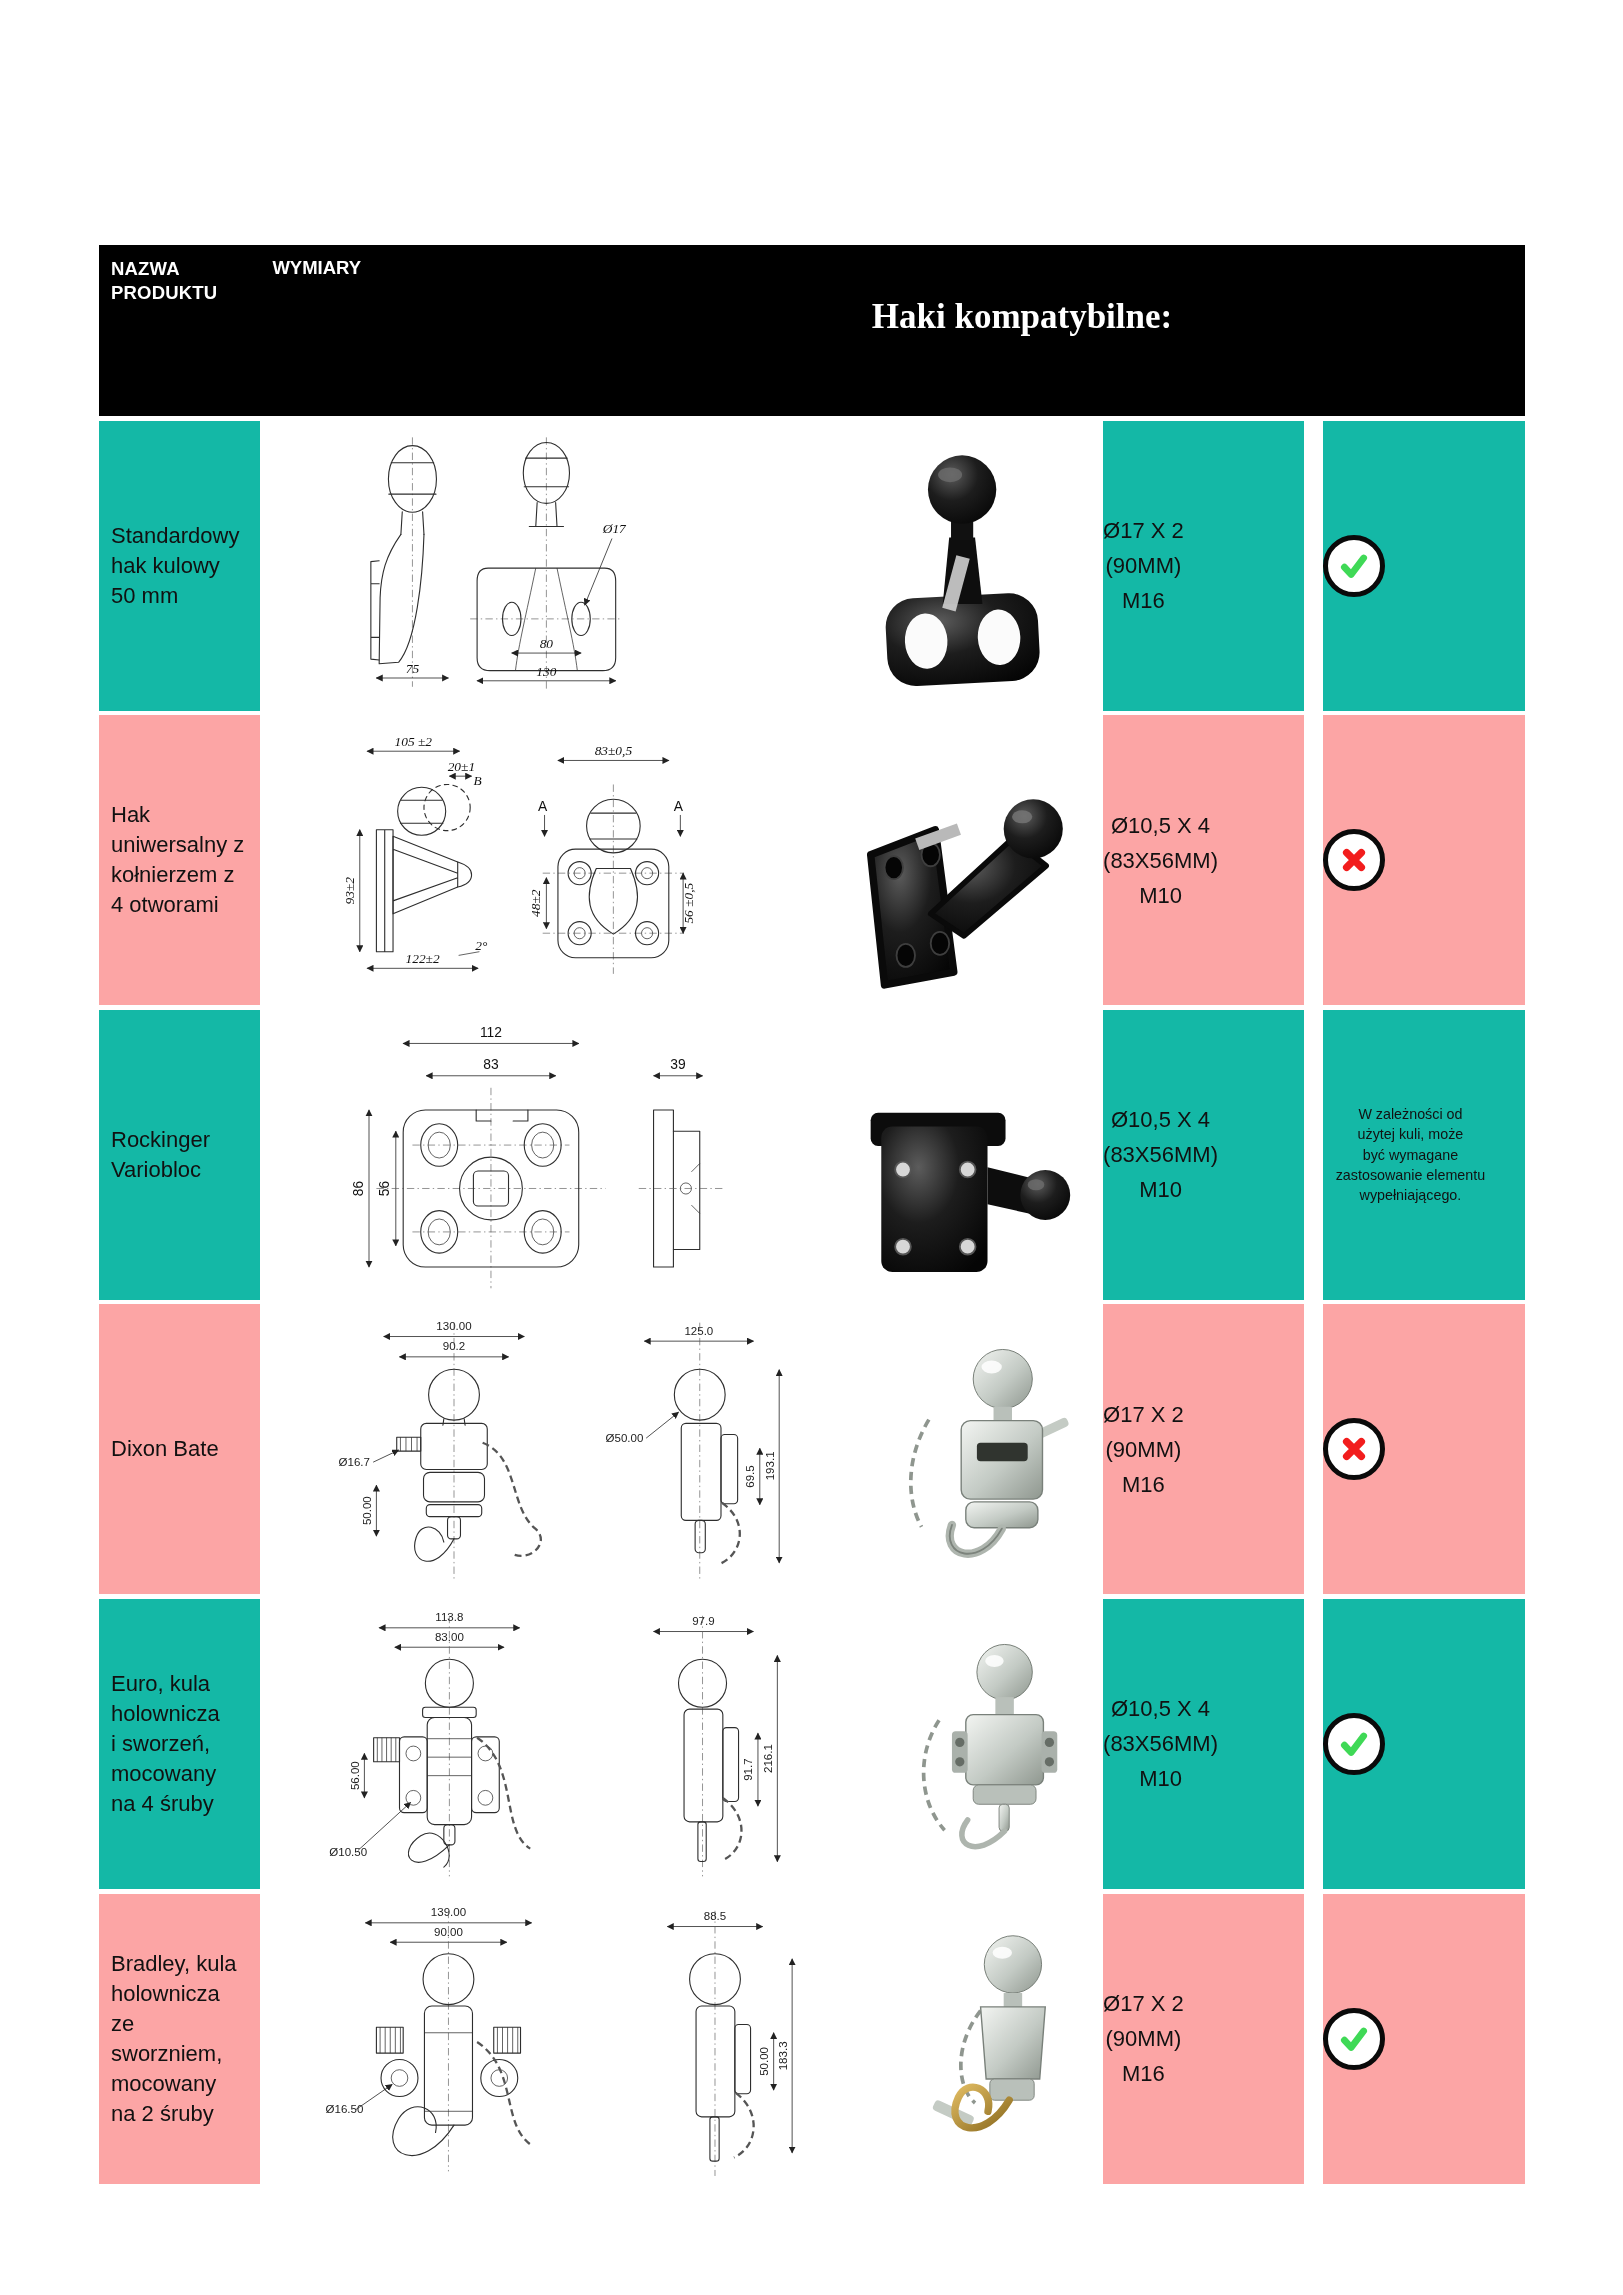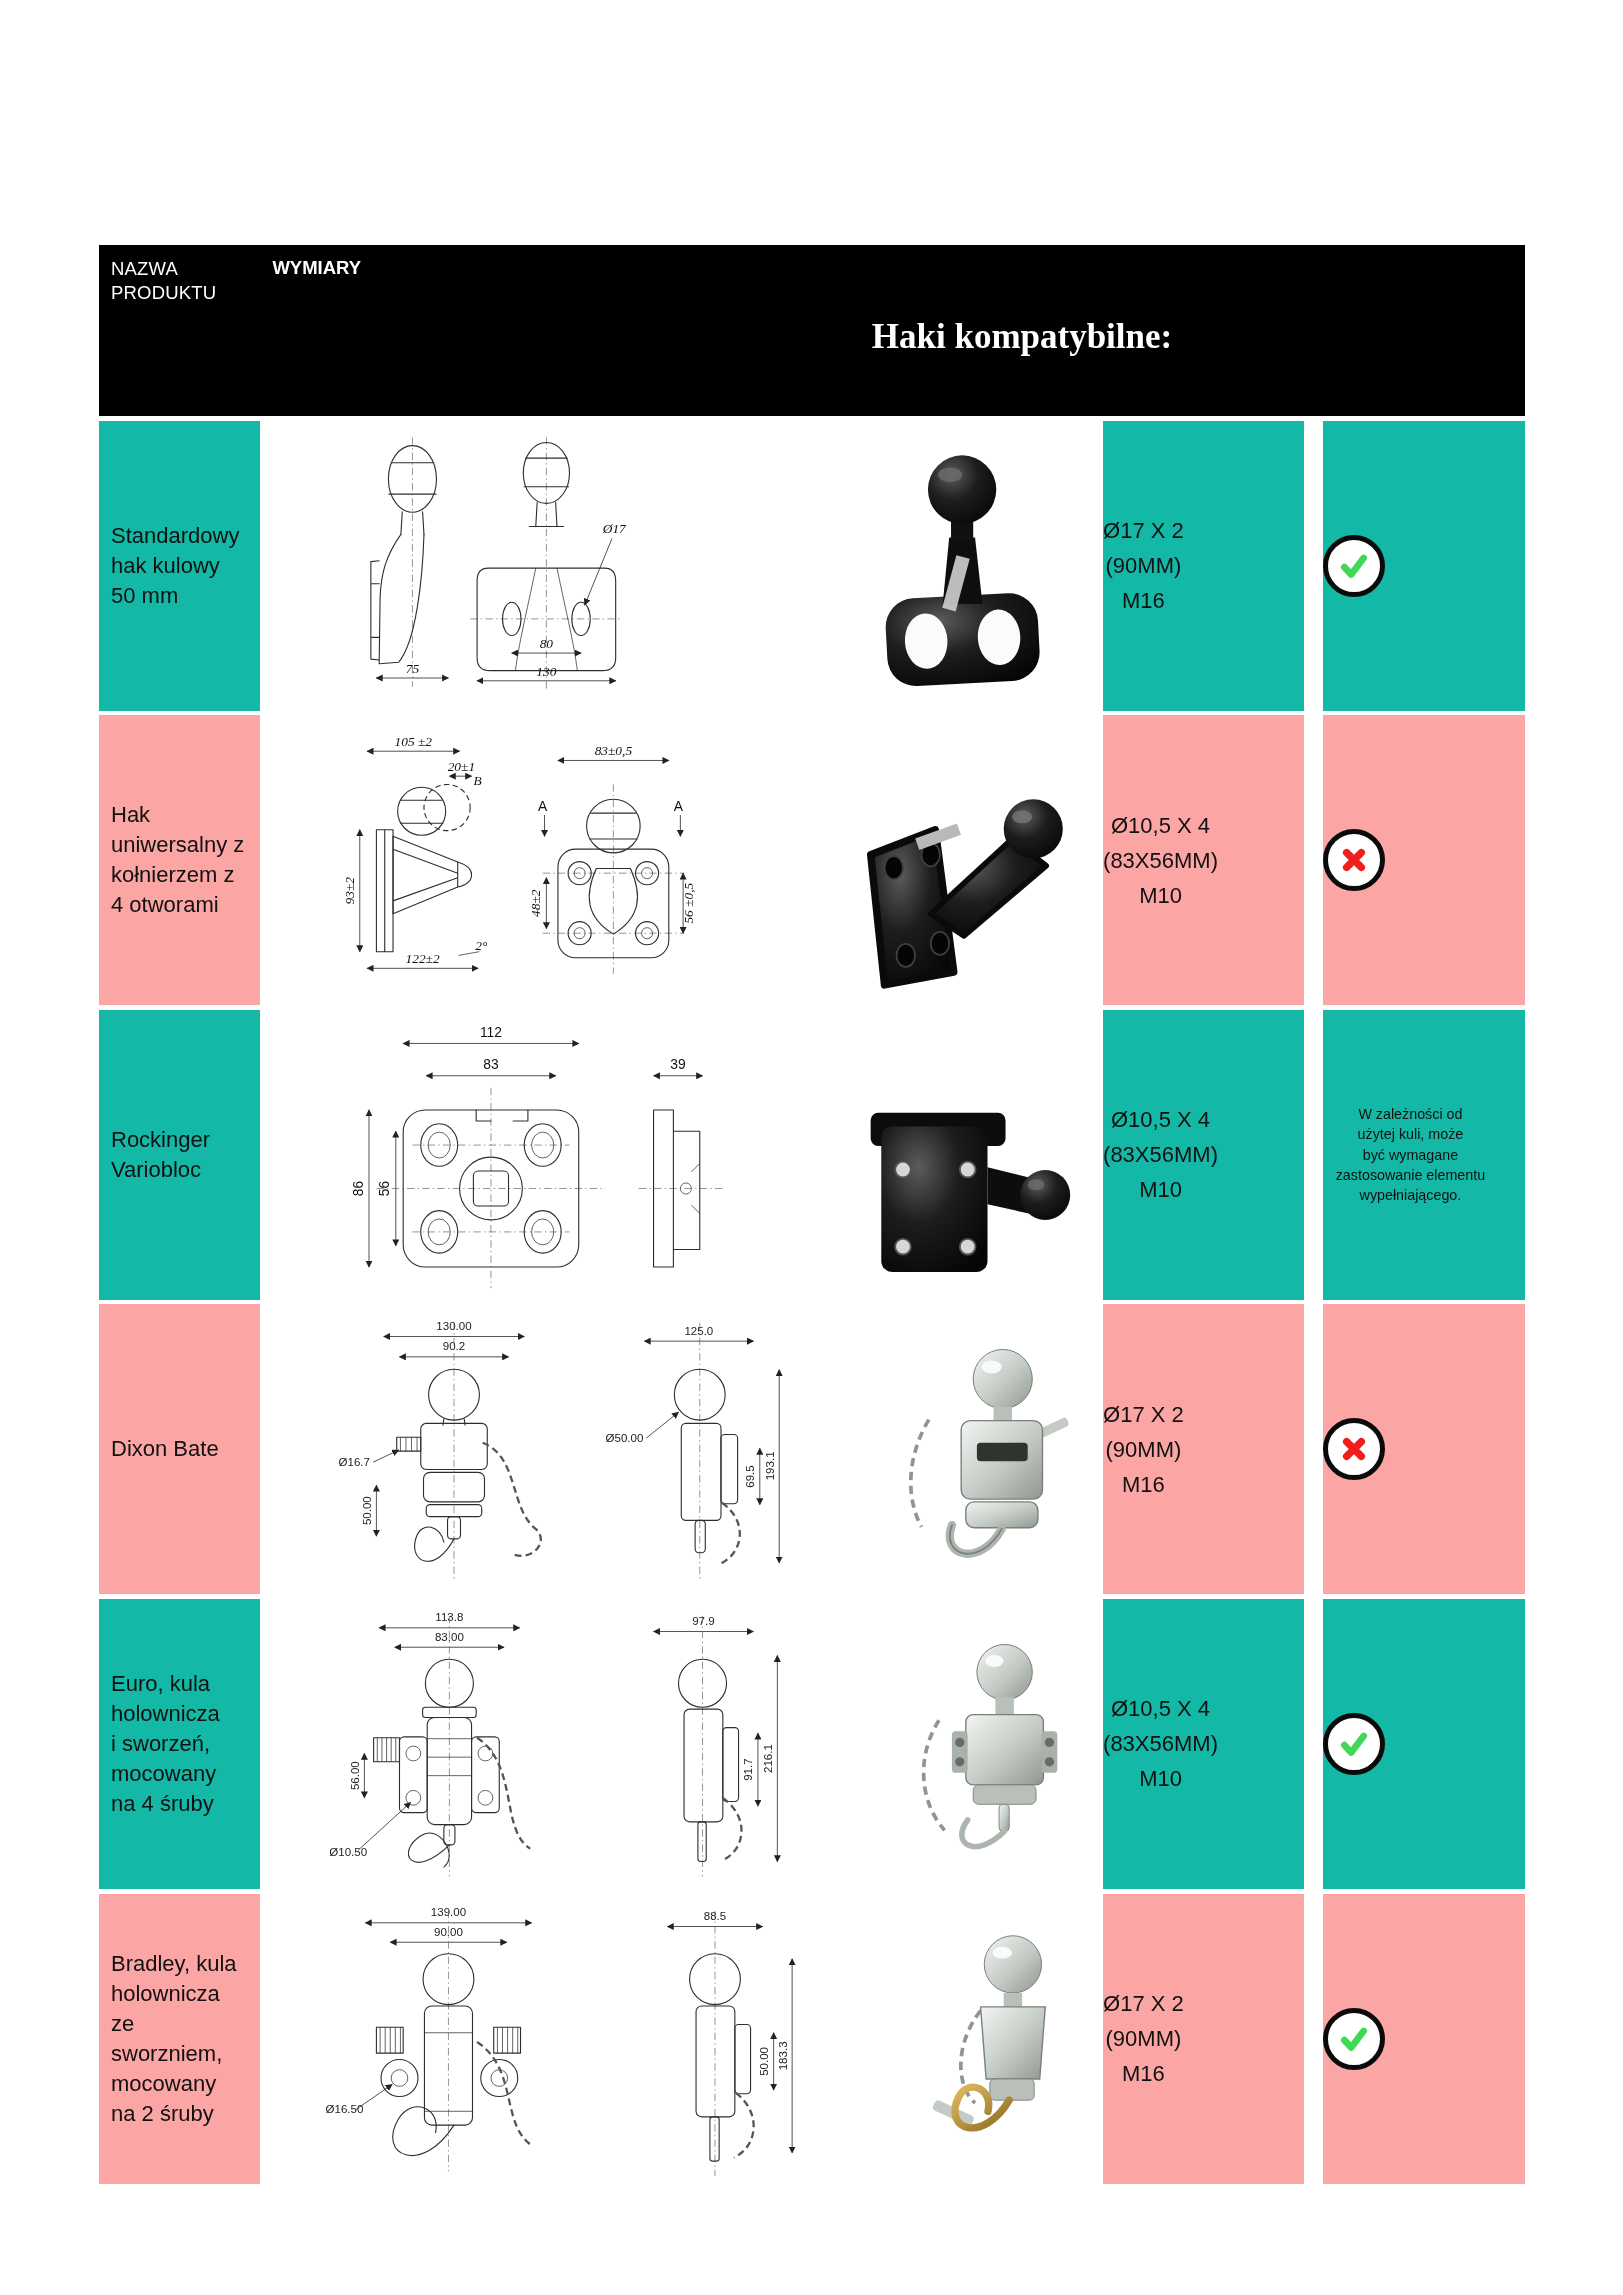--- a/index.html
+++ b/index.html
@@ -2,23 +2,23 @@
 <html style="font-size:7.4px"><head>
 <meta charset="utf-8">
 <style>
   html,body{margin:0;padding:0;background:#fff;}
   .page{position:relative;width:1623px;height:2295px;background:#fff;overflow:hidden;
         font-family:"Liberation Sans",sans-serif;}
   .tbl{position:absolute;left:99px;top:245px;width:1426px;}
 
   
   .hdr{display:flex;background:#000;color:#fff;height:171px;position:relative;}
-  .h-name{width:166px;box-sizing:border-box;padding:12px 0 0 12px;font-size:18.5px;font-weight:normal;line-height:24px;letter-spacing:0.2px;}
+  .h-name{width:166px;box-sizing:border-box;padding:12px 0 0 12px;font-size:18.5px;font-weight:bold;line-height:24px;letter-spacing:0.2px;}
   .h-wym{width:843px;box-sizing:border-box;padding:12px 0 0 7.4px;font-size:18.5px;font-weight:bold;position:relative;}
-  .h-title{position:absolute;left:570px;top:72px;width:374px;text-align:center;
+  .h-title{position:absolute;left:570px;top:52px;width:374px;text-align:center;
            font-family:"Liberation Serif",serif;font-weight:bold;font-size:35px;white-space:nowrap;}
   .h-spec{width:208px;}
   .h-req{width:209px;box-sizing:border-box;padding-top:12px;text-align:center;font-weight:bold;font-size:17px;line-height:22px;}
 
   
   .row{display:flex;height:290px;margin-top:4.6px;}
   .row:first-of-type{margin-top:3.7px;}
   .c-name{width:166px;box-sizing:border-box;display:flex;align-items:center;padding-left:12px;
           font-size:22px;line-height:30px;color:#111;}
   .c-draw{width:843px;background:#fff;position:relative;}

